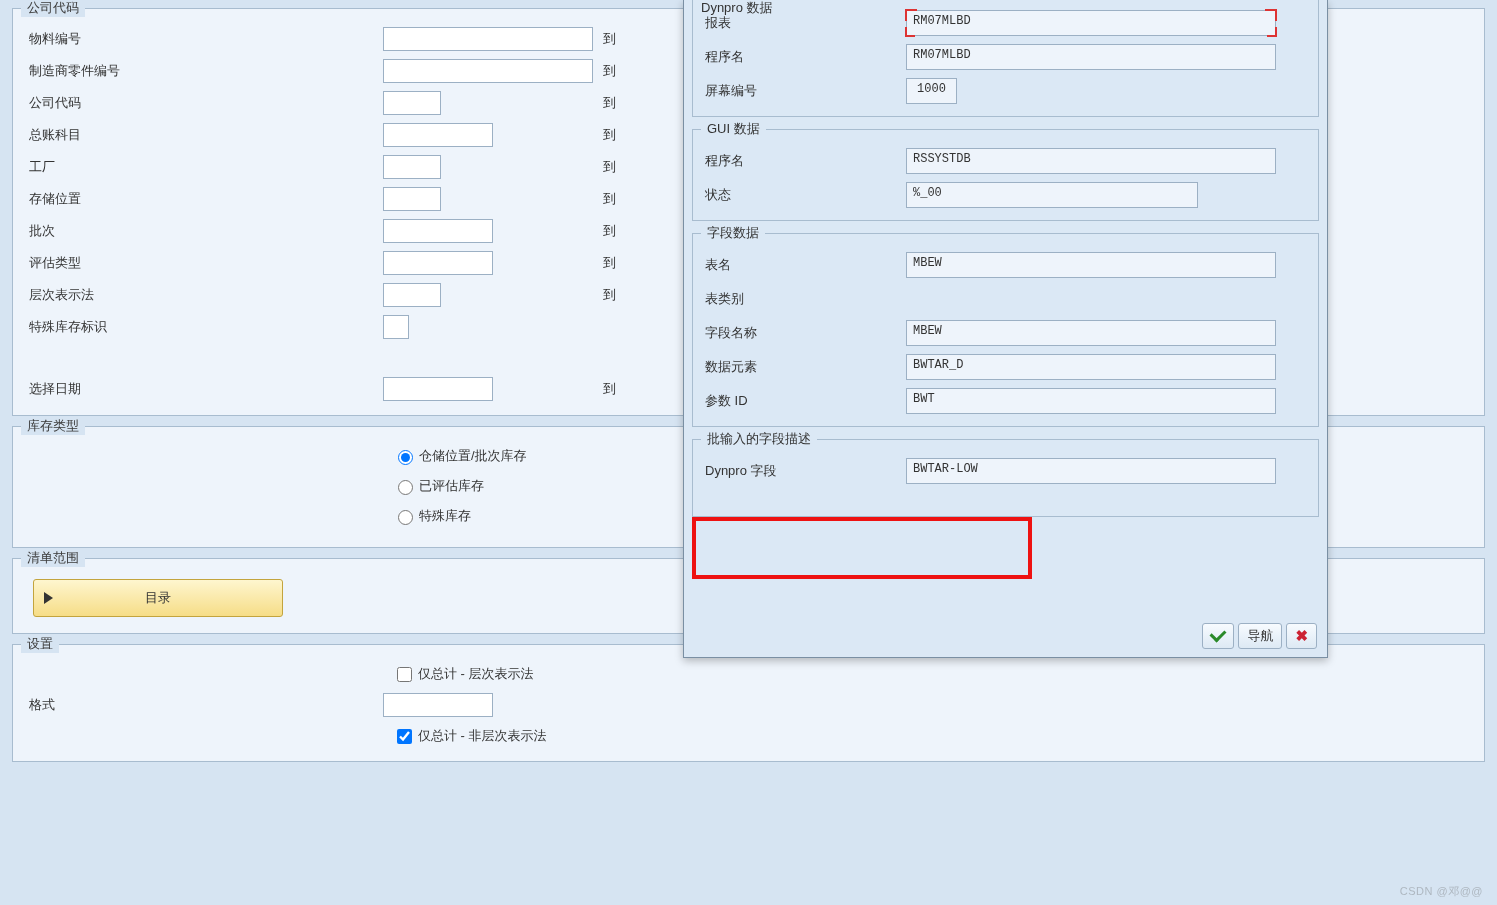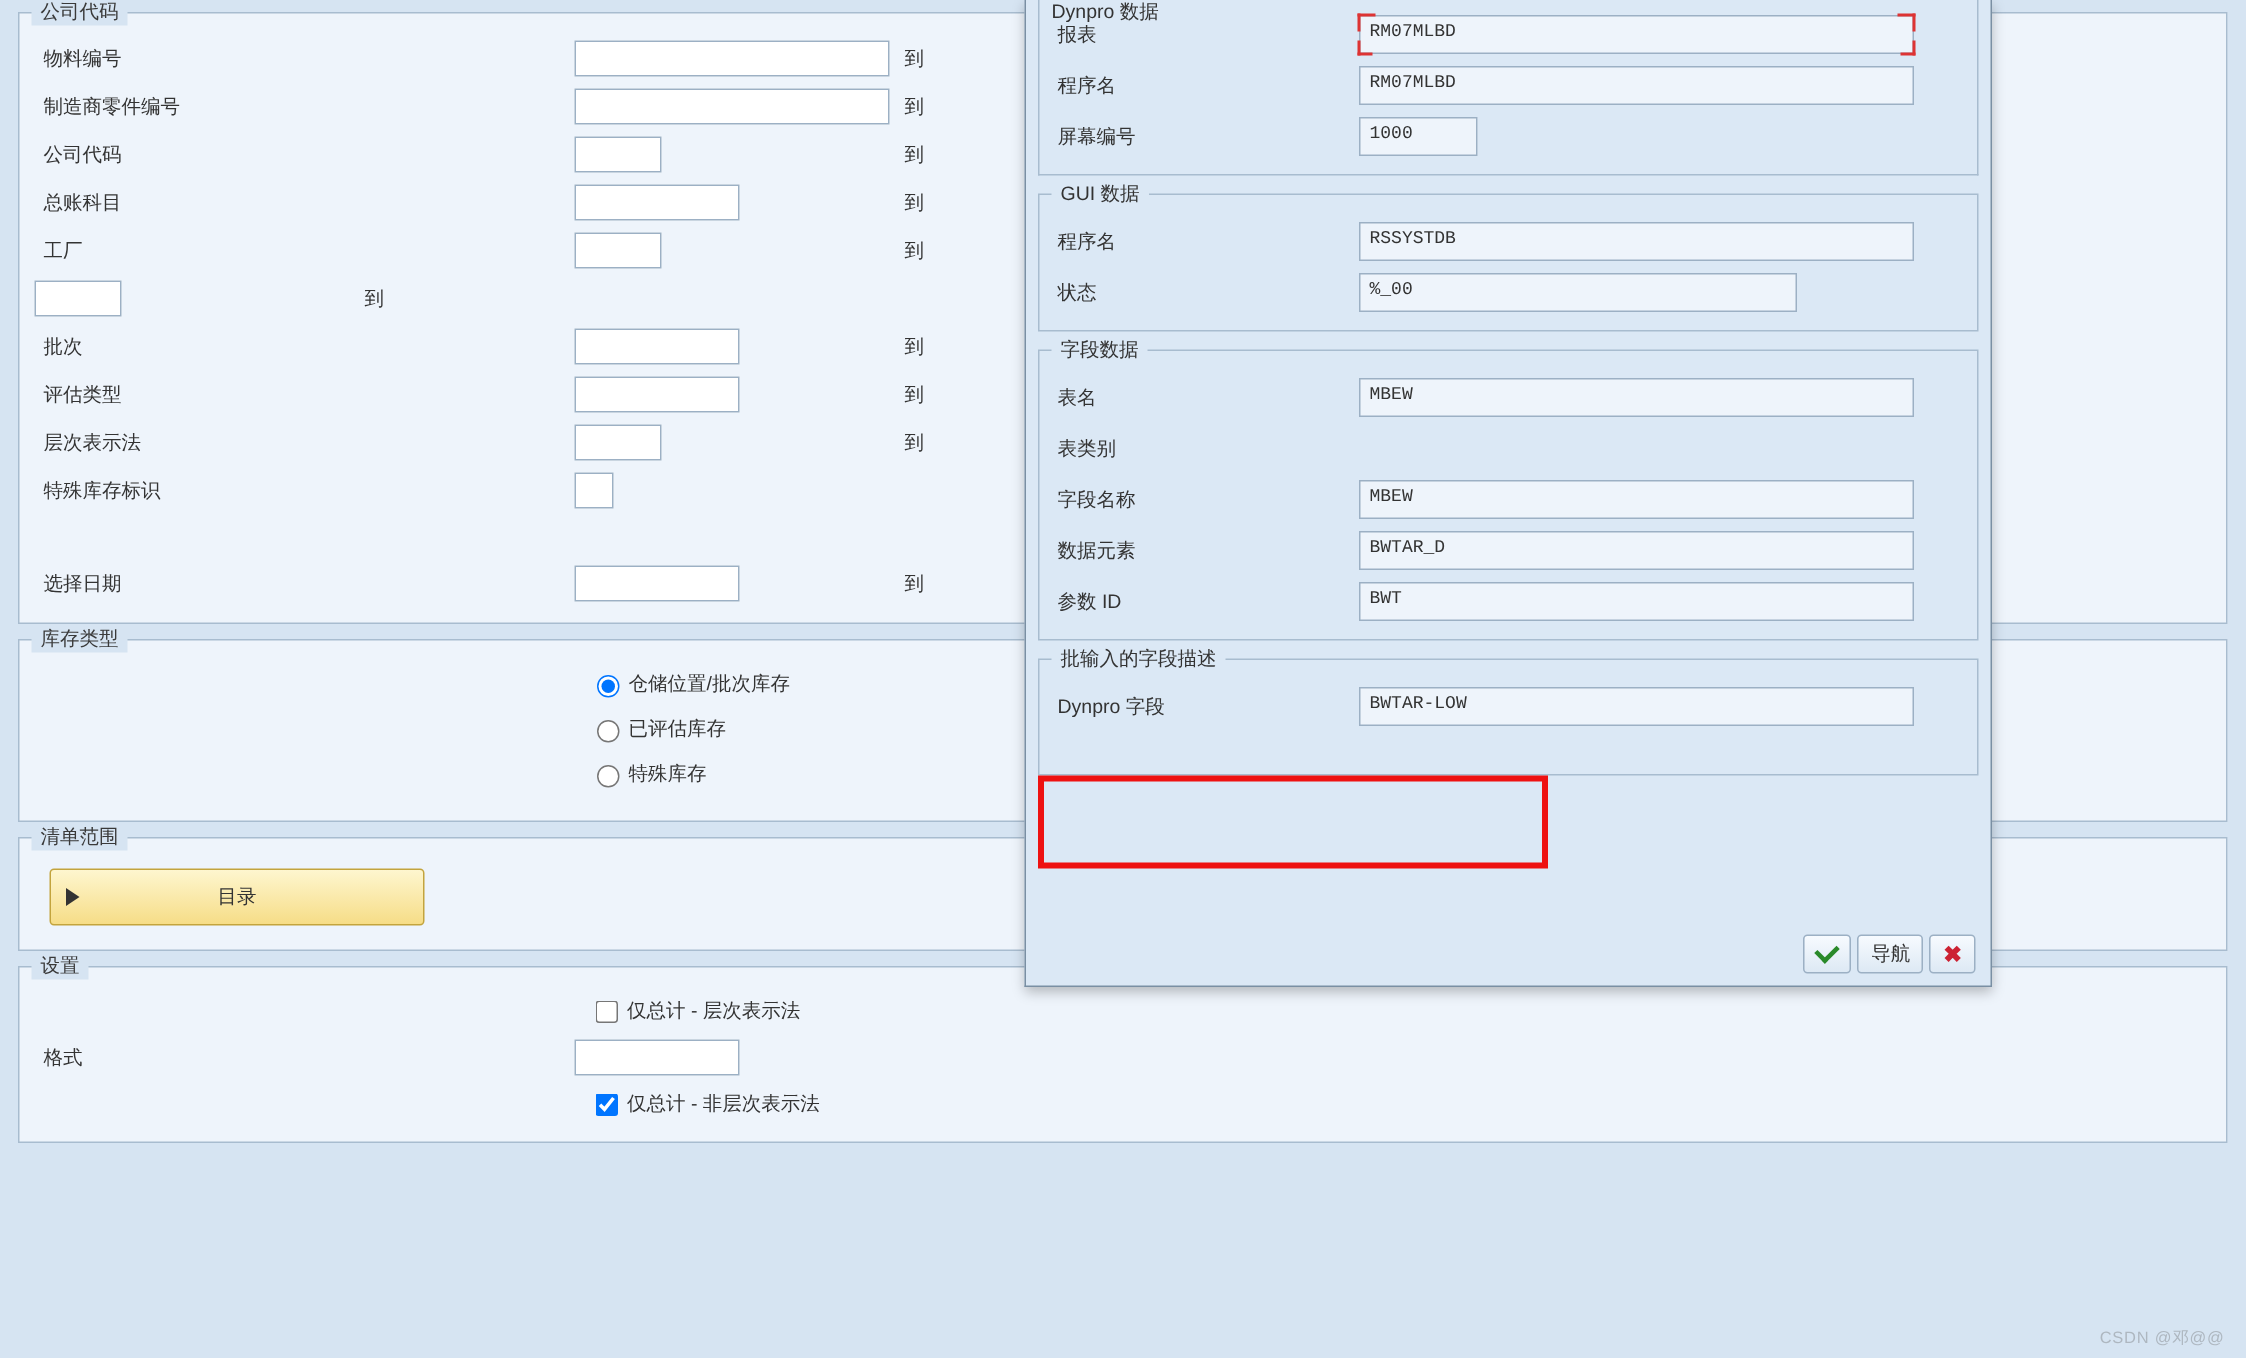--- a/index.html
+++ b/index.html
@@ -128,21 +128,21 @@
   .pop-val {
     border: 1px solid #9cb0c4;
     background: #eef4fb;
     height: 26px;
     width: 370px;
     padding: 3px 6px;
     font-family: "Courier New", monospace;
     font-size: 12px;
     color: #333;
   }
-  .pop-val.short { width: 79px; }
+  .pop-val.short { width: 51px; text-align: center; }
   .pop-val.no-border { border: none; background: transparent; }
   .highlight-corners {
     position: relative;
   }
   .highlight-corners::before,
   .highlight-corners::after,
   .highlight-corners .c1,
   .highlight-corners .c2 {
     content: "";
     position: absolute;
@@ -227,20 +227,21 @@
       <div style="width:100px"></div>
       <div class="to-lbl">到</div>
     </div>
     <div class="row">
       <div class="label">工厂</div>
       <input class="inp-text w60" style="">
       <div style="width:152px"></div>
       <div class="to-lbl">到</div>
     </div>
     <div class="row">
+      <div class="label">存储位置</div>
       <input class="inp-text w60" style="">
       <div style="width:152px"></div>
       <div class="to-lbl">到</div>
     </div>
     <div class="row">
       <div class="label">批次</div>
       <input class="inp-text" style="width: 110px;">
       <div style="width:100px"></div>
       <div class="to-lbl">到</div>
     </div>

